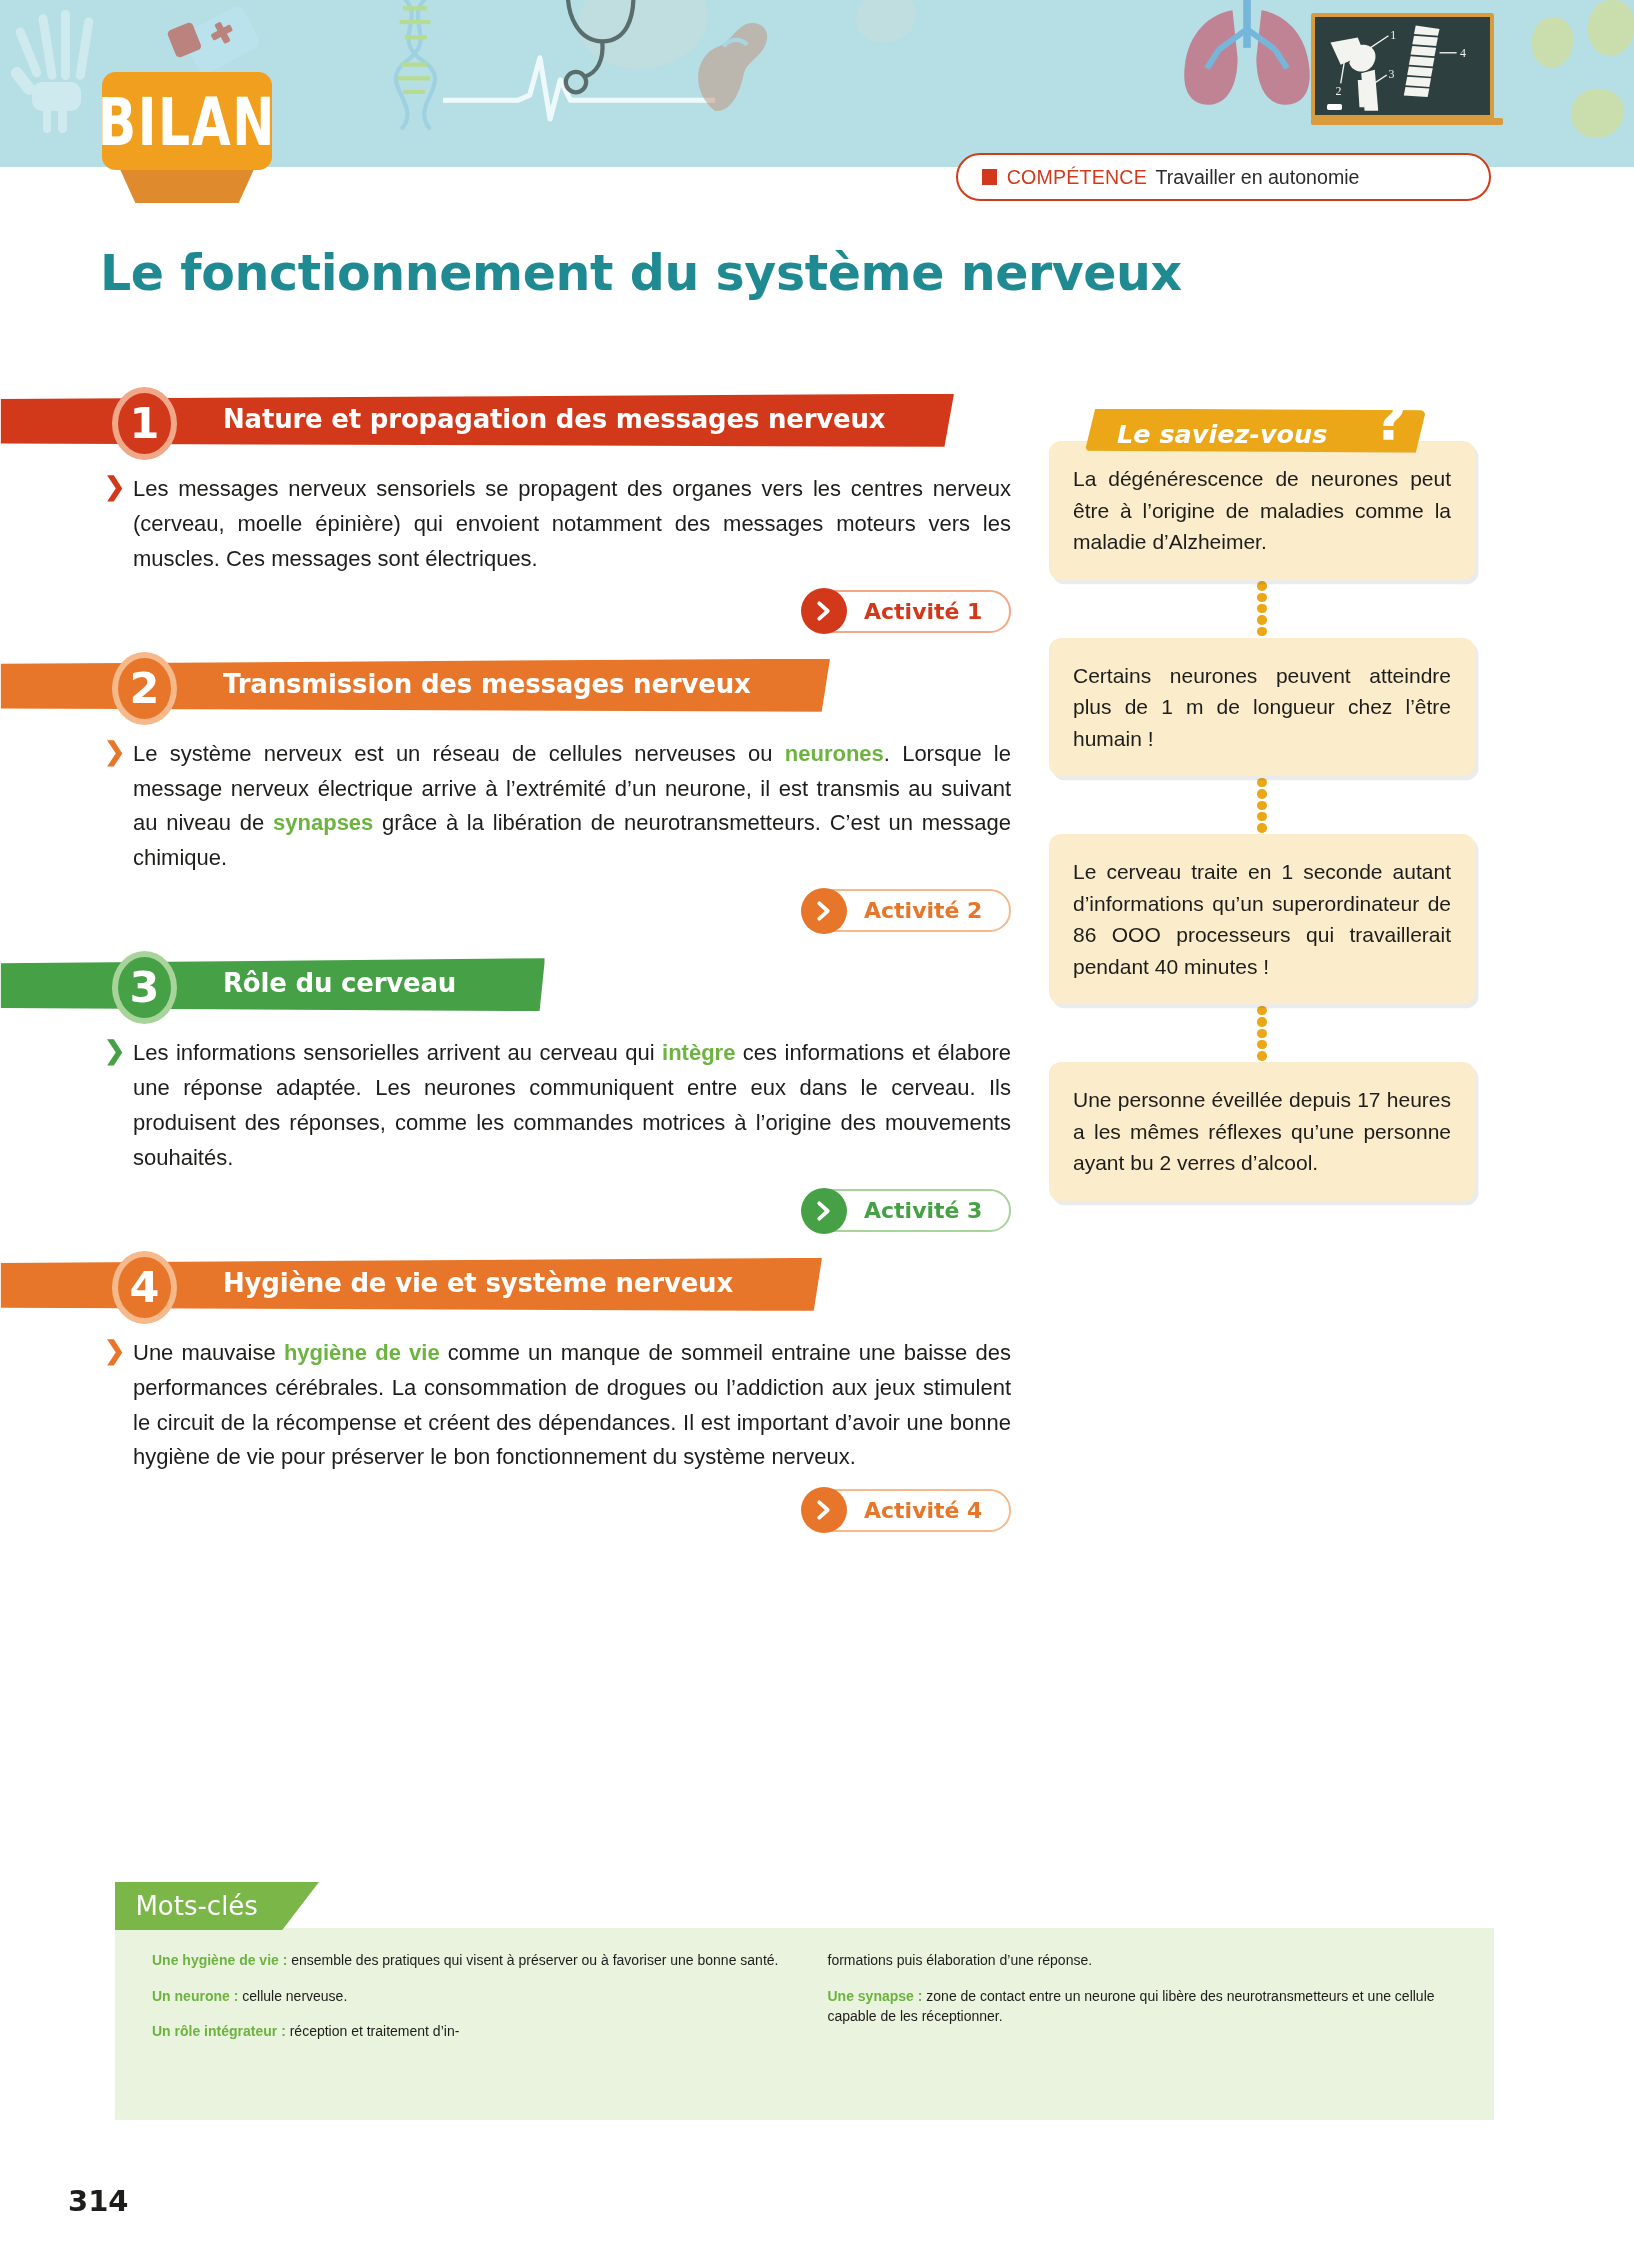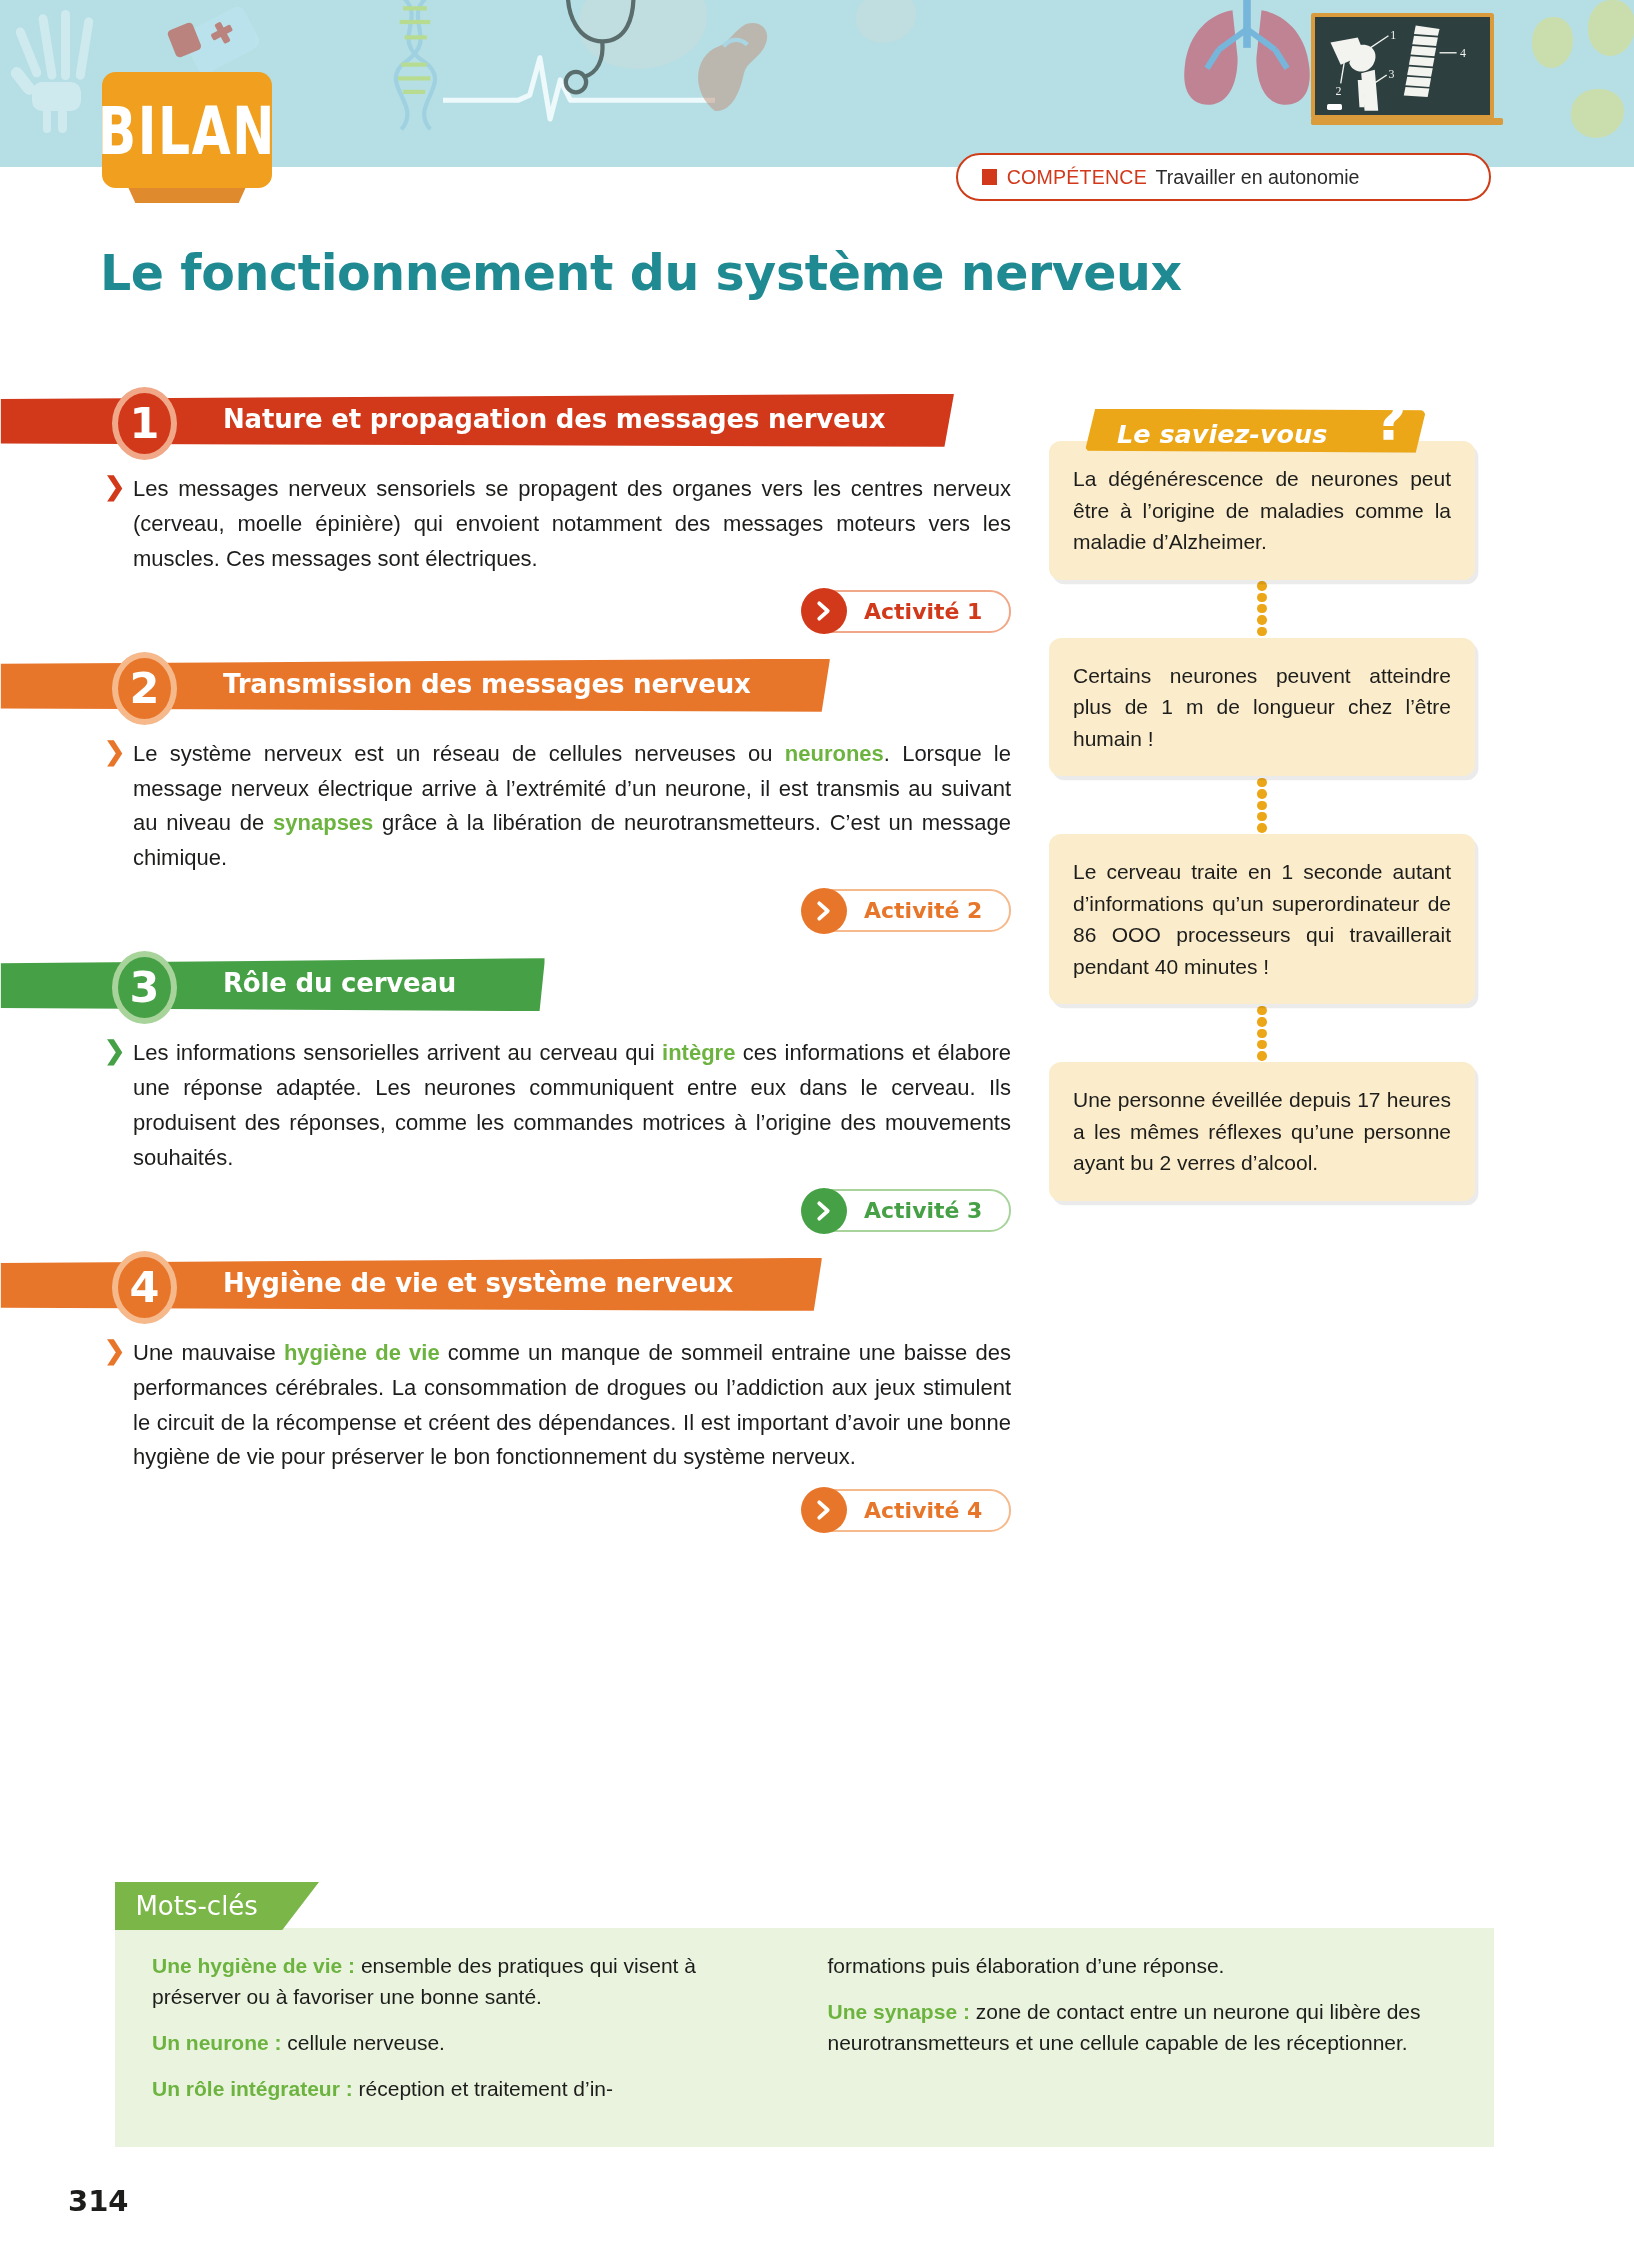--- a/index.html
+++ b/index.html
@@ -61,21 +61,21 @@
   
   .yblob{ position:absolute; background:#d5dd8f; border-radius:50% 45% 55% 48%; opacity:.65;}
 
   
   .bilan-wrap{ position:absolute; left:102px; top:72px; width:170px; z-index:6;}
   .bilan-shadow{
     position:absolute; left:17px; top:95px; width:136px; height:36px; background:#e08a2e;
     clip-path:polygon(0 0,100% 0,88% 100%,12% 100%);
   }
   .bilan{
-    position:absolute; left:0; top:0; width:170px; height:116px;
+    position:absolute; left:0; top:0; width:170px; height:98px;
     background:#f0a01e; border-radius:13.6px;
     display:flex; align-items:center; justify-content:center;
   }
   .bilan span{
     color:#fff; font-size:53px; font-weight:bold; letter-spacing:1.7px;
     font-family:"DejaVu Sans", sans-serif; transform:scaleY(1.25) scaleX(.95);
     line-height:1;
   }
 
   
@@ -205,21 +205,21 @@
     color:#fff; font-size:26px; font-weight:normal; margin-left:20.4px;
     font-family:"DejaVu Sans", sans-serif;
   }
   .mc-body{
     background:#eaf3de; margin-top:-1.7px; padding:22px 37px 29px 37px;
     display:flex; gap:46px;
     min-height:192px;
   }
   .mc-col{ flex:1; }
   .mc-col p{
-    margin:0 0 14.5px 0; font-size:21px; line-height:1.48; color:#1d1d1b;
+    margin:0 0 14.5px 0; font-size:14px; line-height:1.48; color:#1d1d1b;
   }
   .mc-term{ color:#6cb33f; font-weight:bold; }
 
   .page-num{
     position:absolute; left:68px; top:2184px;
     font-size:29px; font-weight:bold; color:#1d1d1b;
     font-family:"DejaVu Sans", sans-serif;
   }
 </style>
 </head>

